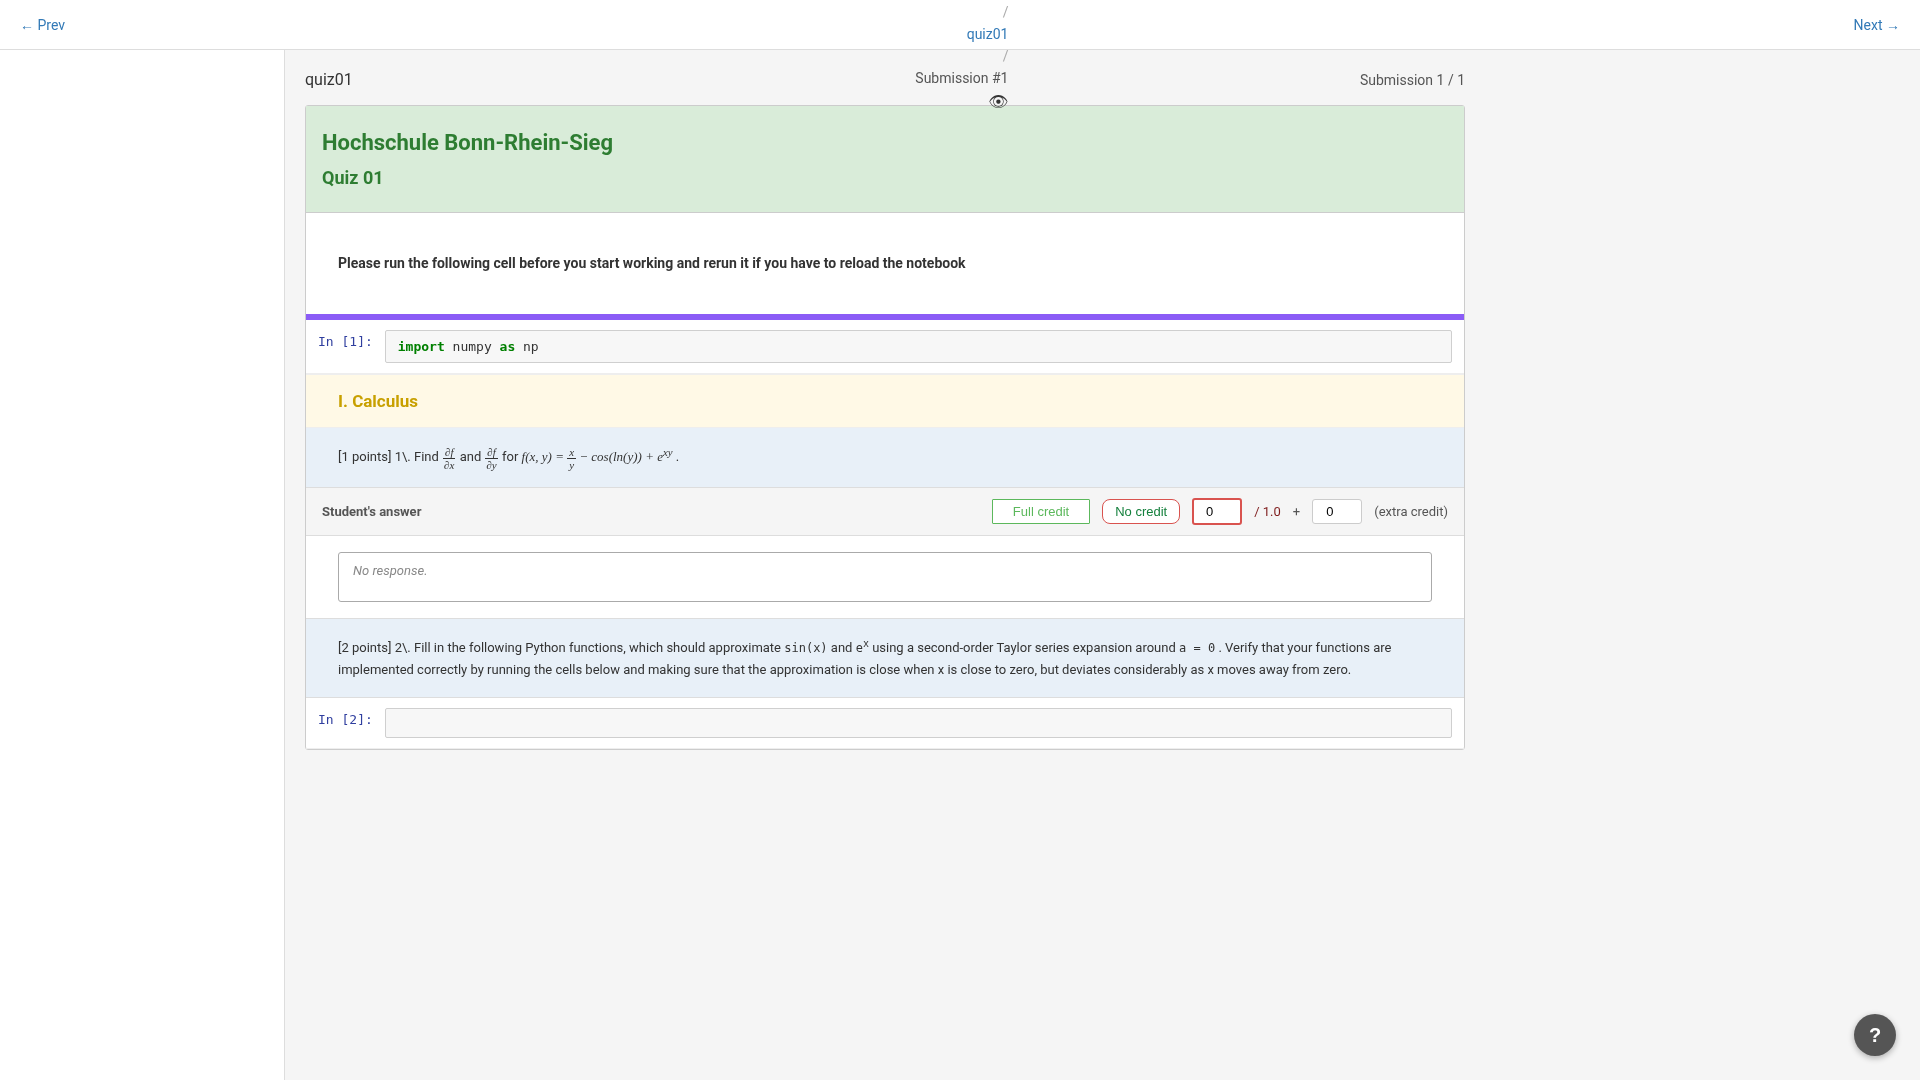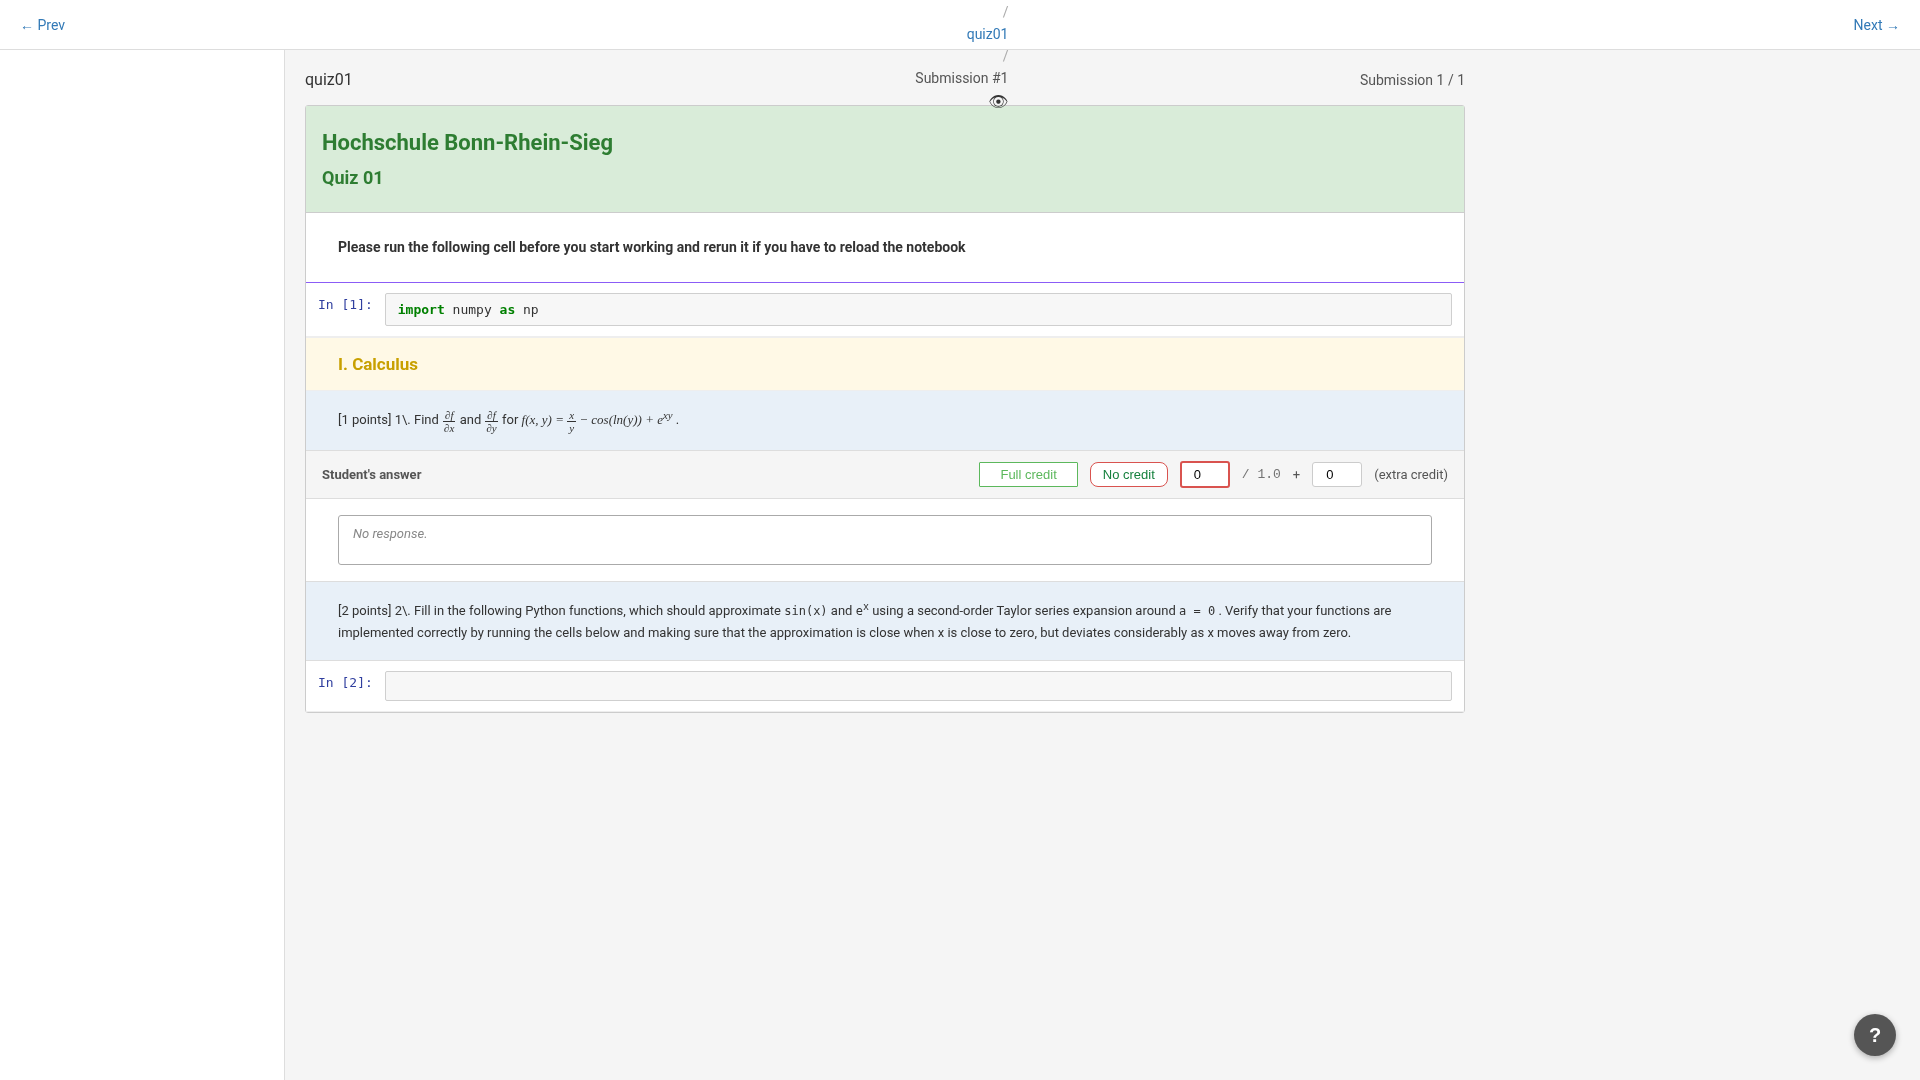--- a/index.html
+++ b/index.html
@@ -116,22 +116,22 @@
       margin-bottom: 12px;
     }
     .header-cell h3 {
       color: #2e7d32;
       font-size: 18px;
       font-weight: bold;
     }
 
     
     .instructions-cell {
-      padding: 24px 32px;
-      border-bottom: 1px solid #8b5cf6;
+      padding: 40px 32px;
+      border-bottom: 6px solid #8b5cf6;
     }
     .instructions-cell p {
       font-size: 14px;
       font-weight: bold;
       color: #333;
       line-height: 1.5;
     }
 
     
     .code-cell {
@@ -233,22 +233,21 @@
     .score-input {
       border: 2px solid #d9534f;
       border-radius: 3px;
       width: 50px;
       padding: 4px 6px;
       font-size: 13px;
       text-align: center;
     }
     .score-max {
       font-size: 13px;
-      color: #737373;
-      font-family: Liberation Mono, monospace;
+      color: #7f1d1d;
     }
     .score-plus {
       font-size: 13px;
       color: #555;
     }
     .extra-credit-input {
       border: 1px solid #ccc;
       border-radius: 3px;
       width: 50px;
       padding: 4px 6px;

